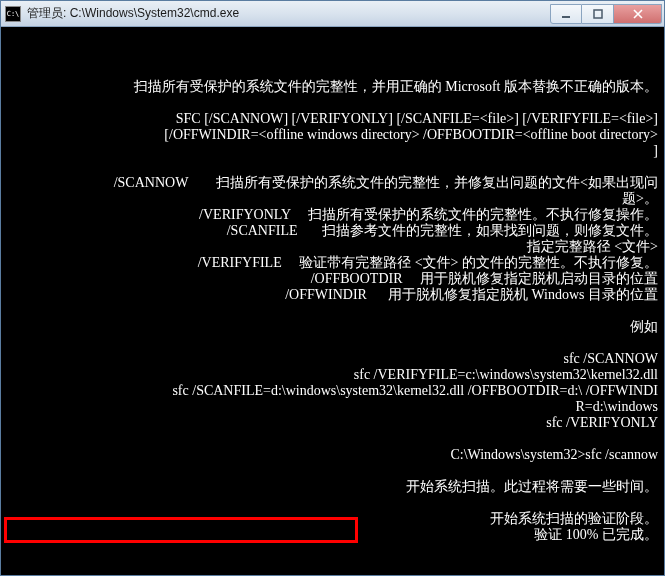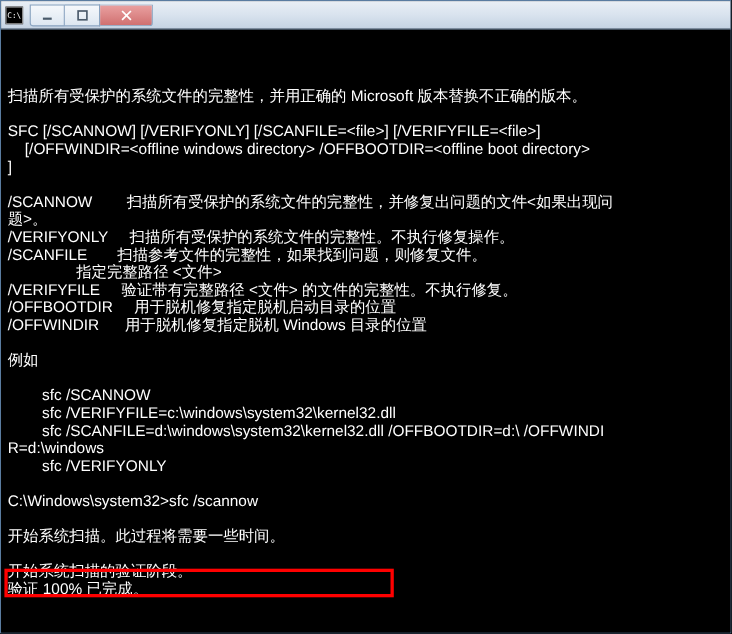--- a/index.html
+++ b/index.html
@@ -67,41 +67,43 @@
   background: linear-gradient(180deg, #e9a0a0 0%, #d07070 100%);
   border-radius: 0 0 3px 0;
   width: 48px;
   color: #fff;
 }
 .win-btn svg { width: 10px; height: 10px; }
 .console {
   flex: 1;
   background: #000;
   color: #fff;
-  font-family: Liberation Sans, sans-serif;
+  font-family: Liberation Serif, serif;
   font-size: 14px;
   line-height: 16px;
   padding: 4px 6px;
   white-space: pre-wrap;
   overflow: hidden;
   position: relative;
+  text-align: right;
 }
 .highlight-box {
   position: absolute;
   border: 3px solid #ff0000;
   pointer-events: none;
 }
 </style>
 </head>
 <body>
 
 <div class="window">
 
   <div class="titlebar">
     <div class="titlebar-icon">C:\</div>
+    <div class="titlebar-title">管理员: C:\Windows\System32\cmd.exe</div>
     <div class="win-controls">
       <div class="win-btn">
         <svg viewBox="0 0 10 10">
             <rect x="1" y="7" width="8" height="2" fill="#4a5a6a"></rect>
           </svg>
       </div>
       <div class="win-btn">
         <svg viewBox="0 0 10 10">
             <rect x="1" y="1" width="8" height="8" fill="none" stroke="#4a5a6a" stroke-width="1.5"></rect>
           </svg>

